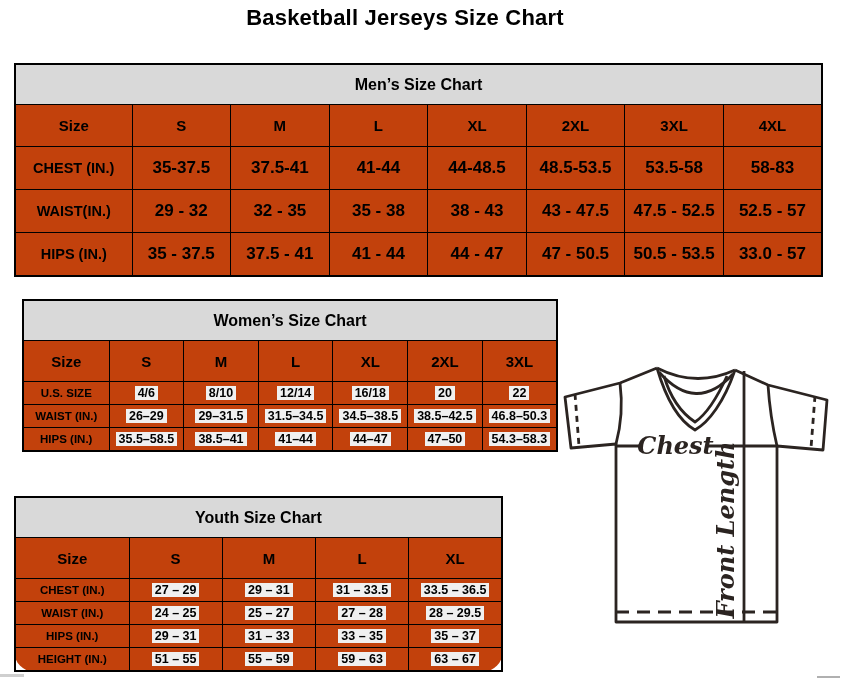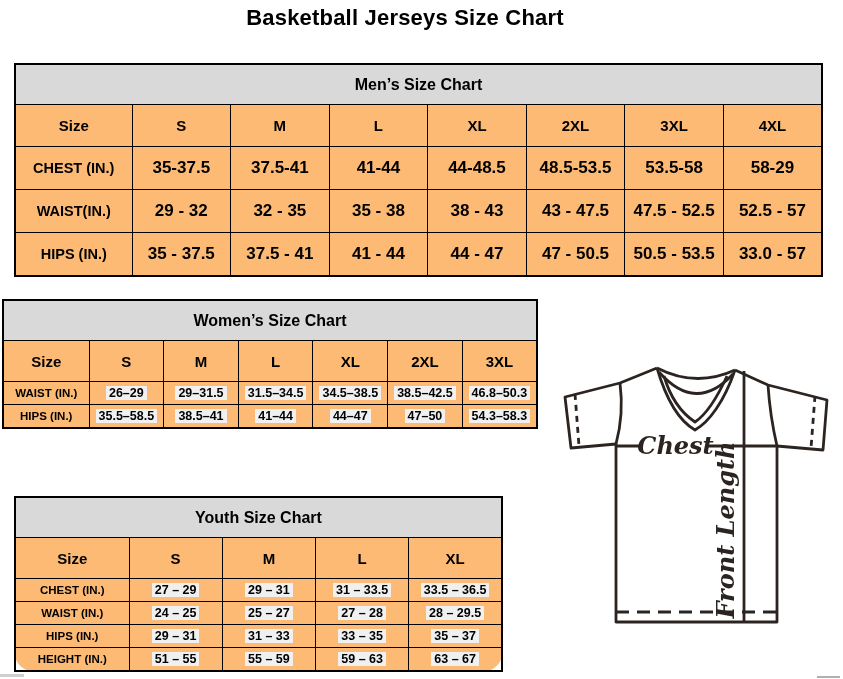--- a/index.html
+++ b/index.html
@@ -1,34 +1,34 @@
 <!DOCTYPE html>
 <html style="--header-bg: #d9d9d9;"><head>
 <meta charset="utf-8">
 <style>
   html,body{margin:0;padding:0;background:#fff;}
   #page{position:relative;width:843px;height:679px;background:#fff;overflow:hidden;
         font-family:"Liberation Sans",sans-serif;color:#000;}
   #main-title{position:absolute;top:5px;left:0;width:810px;text-align:center;
               font-size:22px;font-weight:bold;letter-spacing:0.2px;}
   table.size-table{position:absolute;border-collapse:collapse;table-layout:fixed;
-                   background:#fdba74;border:2px solid #000;}
+                   background:#c2410c;border:2px solid #000;}
   table.size-table td{border:1px solid #000;text-align:center;vertical-align:middle;
                       font-weight:bold;padding:0;overflow:hidden;white-space:nowrap;}
   tr.title-row td{background:var(--header-bg,#d9d9d9);font-size:16px;height:39px;}
   
   #mens-table{left:14px;top:63px;width:809px;}
   #mens-table tr.head-row td{height:41px;font-size:15px;}
   #mens-table tr.data-row td{height:42px;font-size:17px;}
   #mens-table tr.data-row td.row-label{font-size:14.5px;}
   
   table.compact tr.head-row td{height:40px;font-size:15px;}
   table.compact tr.data-row td{height:22px;font-size:12.5px;}
   table.compact tr.data-row td.row-label{font-size:11.5px;}
-  #womens-table{left:2px;top:299px;width:536px;}
+  #womens-table{left:22px;top:299px;width:536px;}
   #youth-table{left:14px;top:496px;width:489px;border-radius:21px;}
   table.hl-cells tr.data-row td span{background:#f0f0f0;padding:0 3px;}
   
   #jersey{position:absolute;left:558px;top:362px;width:282px;height:268px;}
   .jersey-stroke{fill:none;stroke:#2b2421;stroke-width:2.8;stroke-linejoin:round;stroke-linecap:butt;}
   .jersey-label{font-family:"DejaVu Serif",serif;font-style:italic;font-weight:bold;
                 font-size:24px;fill:#2b2421;}
   
   #scroll-fragment-left{position:absolute;left:0;top:674px;width:24px;height:3px;background:#cfcfcf;}
   #scroll-fragment-right{position:absolute;left:817px;top:676px;width:23px;height:2px;background:#b0b0b0;}
@@ -66,21 +66,21 @@
           <td>4XL</td>
         </tr>
         <tr class="data-row">
           <td class="row-label">CHEST (IN.)</td>
           <td><span>35-37.5</span></td>
           <td><span>37.5-41</span></td>
           <td><span>41-44</span></td>
           <td><span>44-48.5</span></td>
           <td><span>48.5-53.5</span></td>
           <td><span>53.5-58</span></td>
-          <td><span>58-29</span></td>
+          <td><span>58-83</span></td>
         </tr>
         <tr class="data-row">
           <td class="row-label">WAIST(IN.)</td>
           <td><span>29 - 32</span></td>
           <td><span>32 - 35</span></td>
           <td><span>35 - 38</span></td>
           <td><span>38 - 43</span></td>
           <td><span>43 - 47.5</span></td>
           <td><span>47.5 - 52.5</span></td>
           <td><span>52.5 - 57</span></td>
@@ -115,20 +115,29 @@
         <tr class="head-row">
           <td class="row-label">Size</td>
           <td>S</td>
           <td>M</td>
           <td>L</td>
           <td>XL</td>
           <td>2XL</td>
           <td>3XL</td>
         </tr>
         <tr class="data-row">
+          <td class="row-label">U.S. SIZE</td>
+          <td><span>4/6</span></td>
+          <td><span>8/10</span></td>
+          <td><span>12/14</span></td>
+          <td><span>16/18</span></td>
+          <td><span>20</span></td>
+          <td><span>22</span></td>
+        </tr>
+        <tr class="data-row">
           <td class="row-label">WAIST (IN.)</td>
           <td><span>26–29</span></td>
           <td><span>29–31.5</span></td>
           <td><span>31.5–34.5</span></td>
           <td><span>34.5–38.5</span></td>
           <td><span>38.5–42.5</span></td>
           <td><span>46.8–50.3</span></td>
         </tr>
         <tr class="data-row">
           <td class="row-label">HIPS (IN.)</td>

